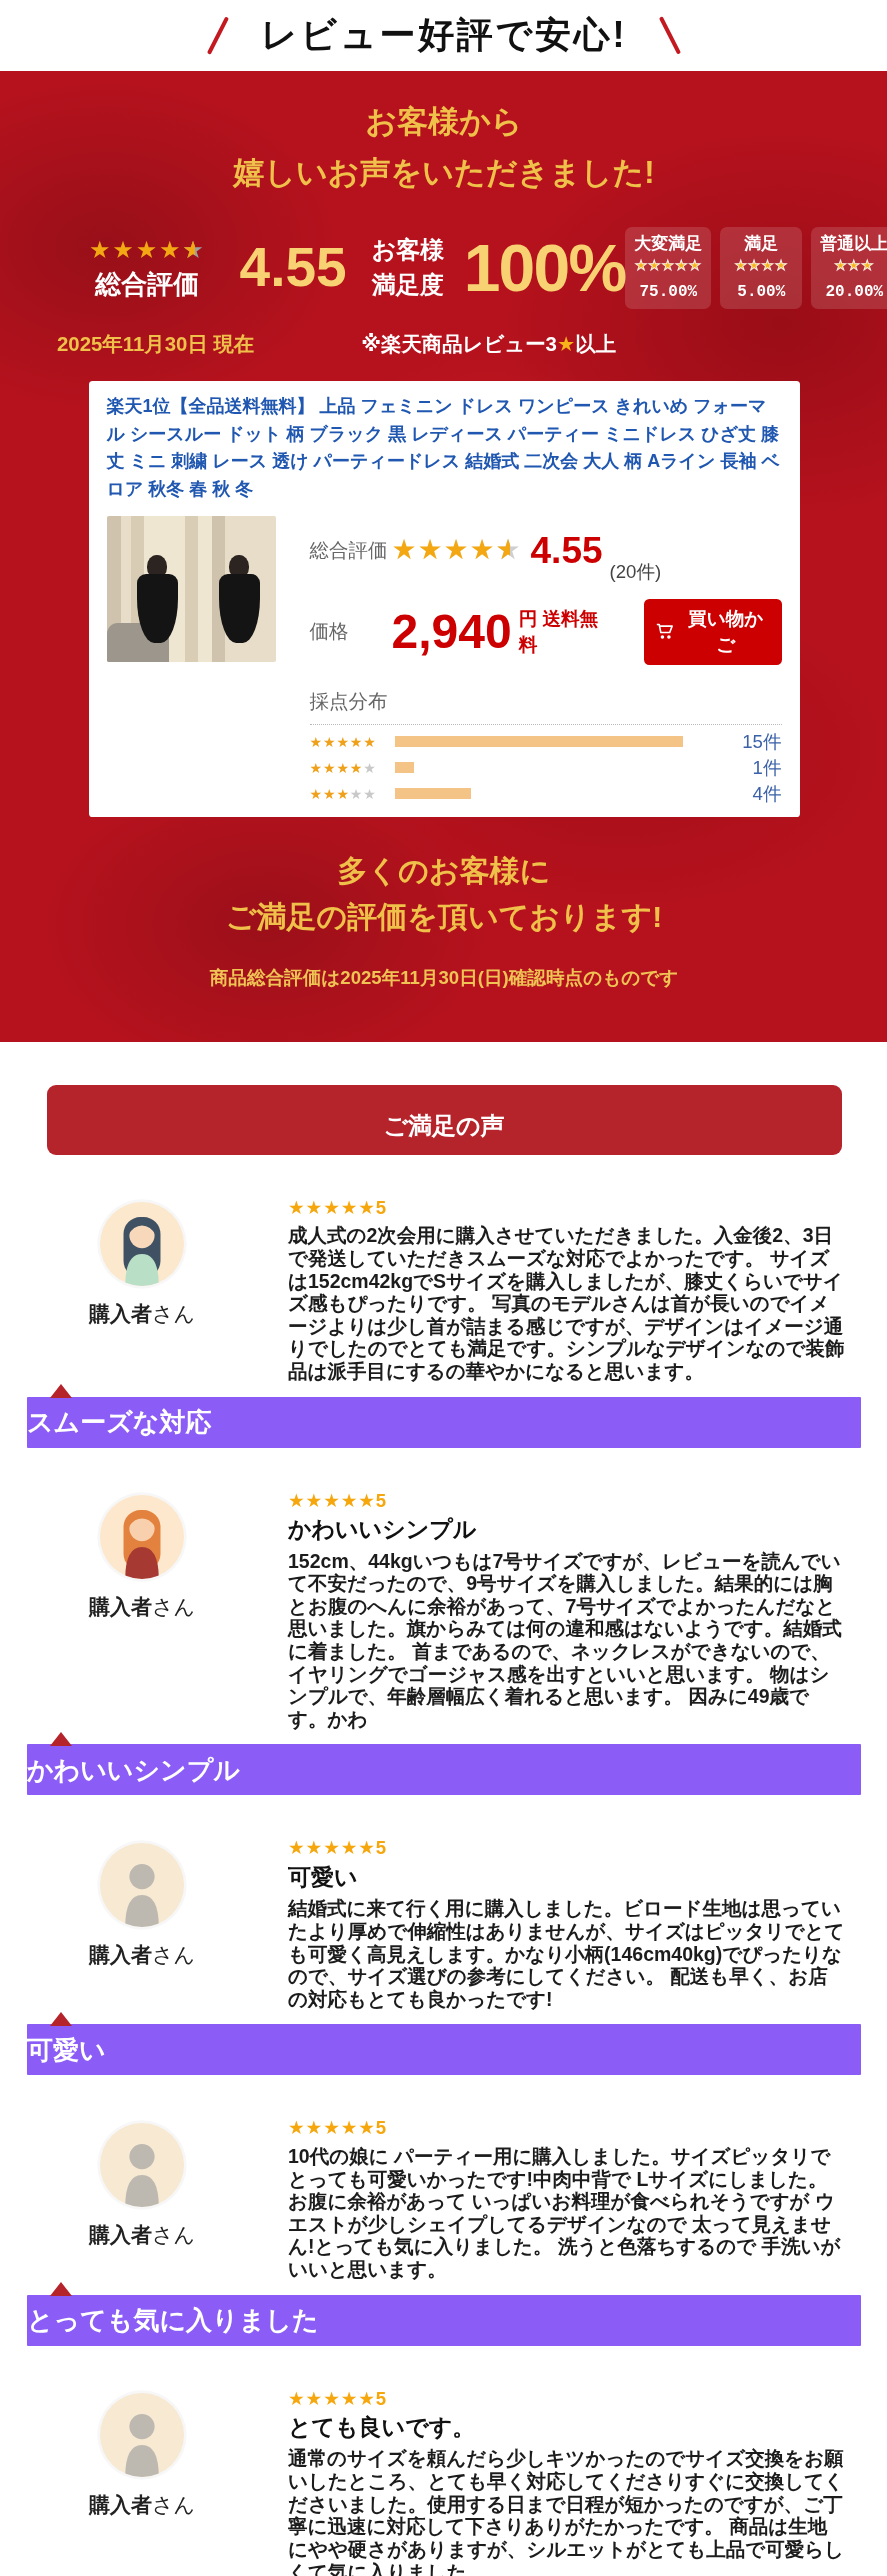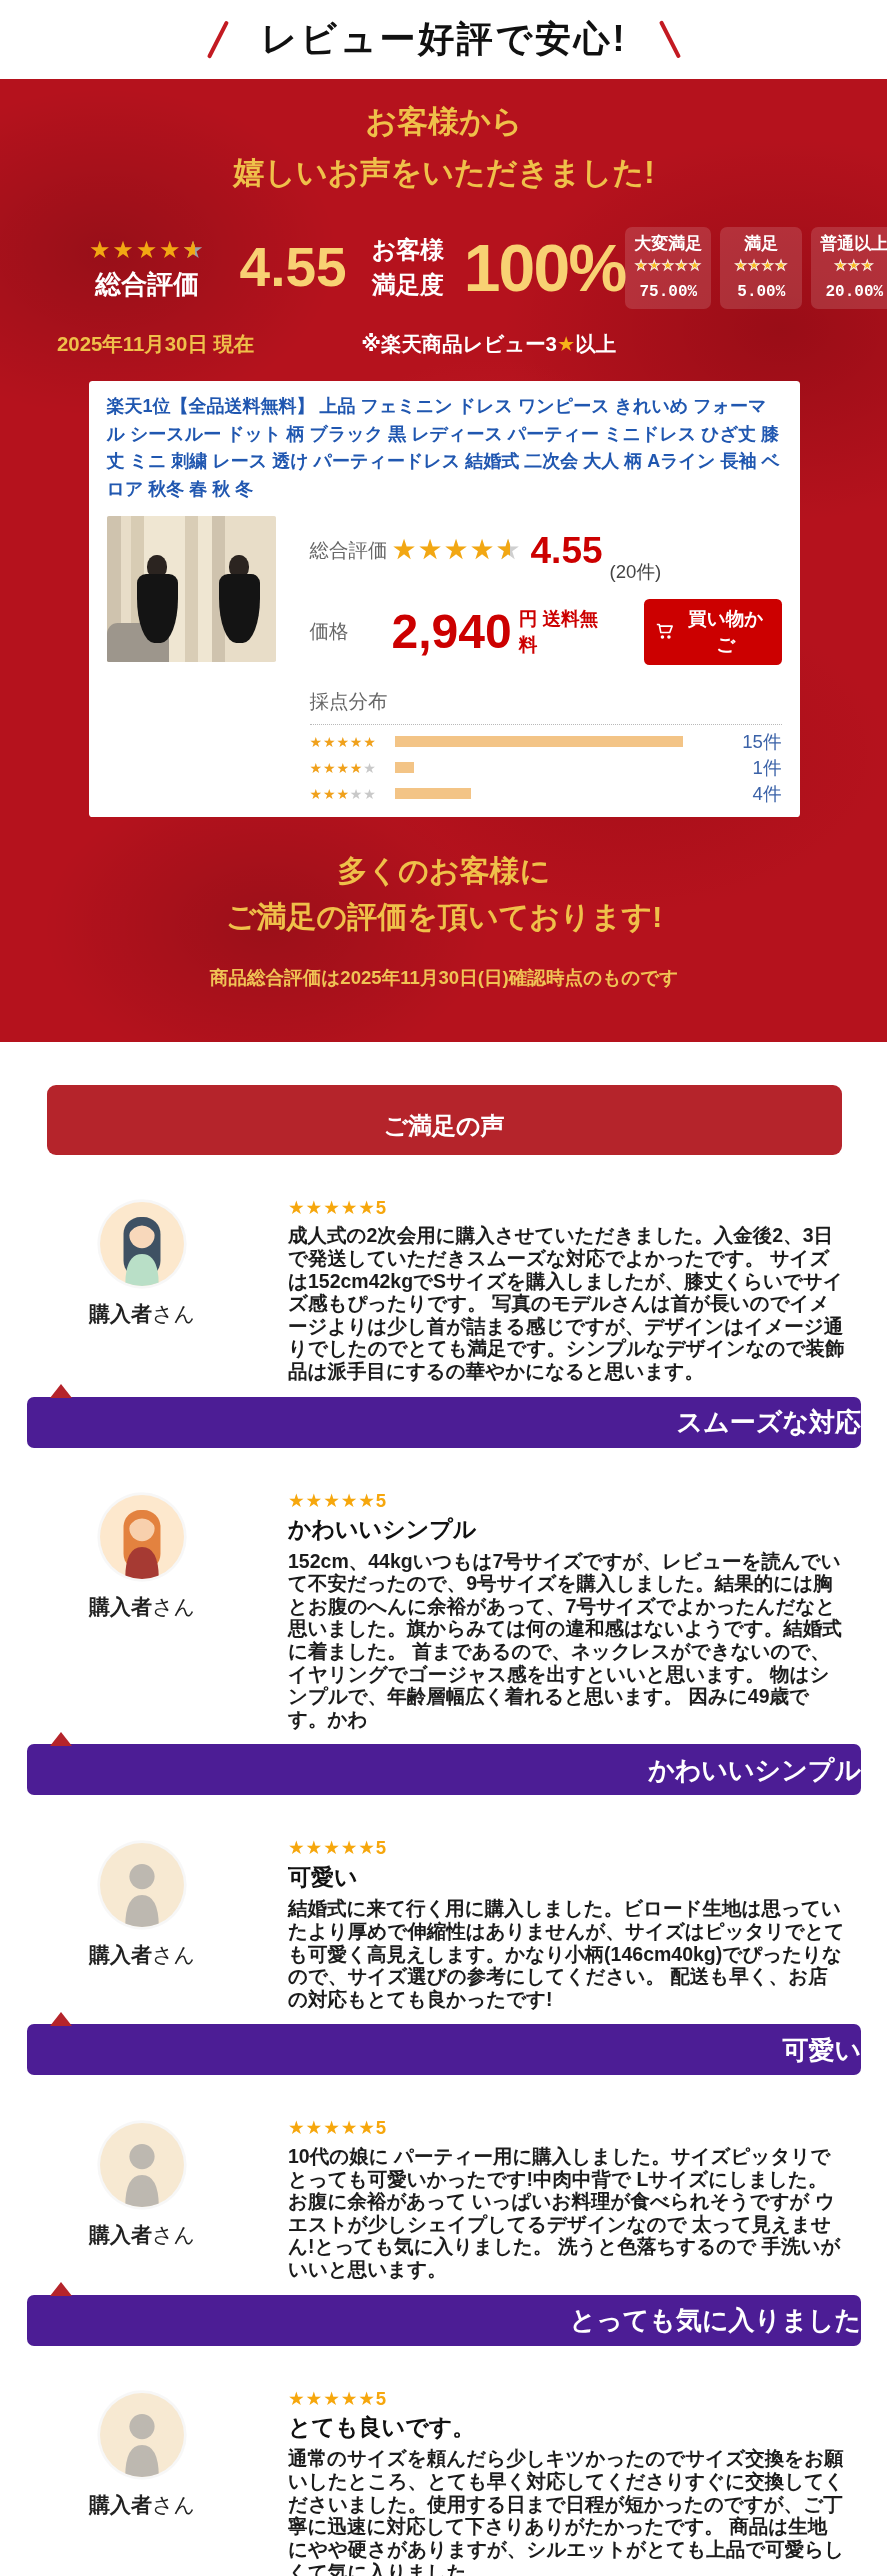--- a/index.html
+++ b/index.html
@@ -1,32 +1,32 @@
 <!DOCTYPE html>
 <html style="font-size:14px"><head>
 <meta charset="utf-8">
 <style>
   html,body{margin:0;padding:0;background:#fff;}
   body{width:888px;font-family:"Liberation Sans","DejaVu Sans",sans-serif;color:#1b1b1b;}
   
-  .header{height:79px;display:flex;align-items:center;justify-content:center;background:#fff;}
+  .header{height:71px;display:flex;align-items:center;justify-content:center;background:#fff;}
   .header-title{font-size:36px;font-weight:600;color:#111;letter-spacing:2.7px;margin:0 41px;}
   .slash{display:inline-block;width:3.6px;height:41px;background:#c31a22;border-radius:1.8px;}
   .slash-l{transform:rotate(27deg);}
   .slash-r{transform:rotate(-27deg);}
   
   .hero{background:
       radial-gradient(ellipse 373px 266px at 12% 18%, rgba(0,0,0,.16), transparent 62%),
       radial-gradient(ellipse 462px 320px at 88% 26%, rgba(90,0,8,.30), transparent 60%),
       radial-gradient(ellipse 444px 266px at 70% 70%, rgba(140,8,16,.35), transparent 60%),
       radial-gradient(ellipse 373px 249px at 30% 88%, rgba(0,0,0,.14), transparent 60%),
       radial-gradient(ellipse 266px 178px at 55% 40%, rgba(225,60,66,.18), transparent 60%),
       #b5121d;
     padding:27px 0 36px;}
-  .hero-h{font-size:31px;font-weight:bold;color:#efc04a;text-align:center;margin:0;line-height:1;}
+  .hero-h{font-size:31px;font-weight:bold;color:#efc04a;text-align:center;margin:8px;line-height:1;}
   .hero-h2{margin-top:19.5px;}
   .rating-row{display:flex;align-items:center;margin:39px 44px 0 89px;}
   .stars-col{text-align:center;}
   .big-stars{font-size:24px;letter-spacing:1.8px;color:#f2a713;white-space:nowrap;line-height:1;}
   .half-star{position:relative;display:inline-block;color:#9aa3a4;}
   .half-star::after{content:"★";position:absolute;left:0;top:0;width:55%;overflow:hidden;color:#f2a713;}
   .overall-label{color:#fff;font-weight:bold;font-size:26px;margin-top:9px;line-height:1;}
   .big-score{font-size:55px;font-weight:bold;color:#f8d173;margin-left:34px;line-height:1;}
   .sat-label{color:#fff;font-weight:bold;font-size:24px;line-height:1.45;margin-left:25px;white-space:nowrap;}
   .big-percent{font-size:66px;font-weight:bold;color:#f8d173;margin-left:19.5px;line-height:1;letter-spacing:-1.8px;}
@@ -84,21 +84,21 @@
   .review-top{display:flex;padding-left:53px;min-height:149px;}
   .avatar-col{width:124px;flex-shrink:0;text-align:center;}
   .avatar{width:84px;height:84px;border-radius:50%;margin:3.6px auto 0;background:var(--bg);overflow:hidden;box-shadow:0 0 0 2.7px rgba(0,0,0,0.03);}
   .avatar svg{display:block;width:100%;height:100%;}
   .reviewer{margin-top:14px;font-size:21px;color:#222;white-space:nowrap;}
   .reviewer b{font-weight:bold;}
   .review-body{margin-left:84px;width:557px;}
   .stars-line{color:#f6a70d;font-weight:bold;font-size:18.6px;letter-spacing:0.9px;line-height:1;}
   .review-title{font-size:23px;font-weight:bold;color:#111;margin-top:7px;line-height:1.1;}
   .review-text{font-size:19.5px;font-weight:600;color:#1c1c1c;line-height:1.16;margin-top:7px;}
-  .review-banner{position:relative;margin-top:14px;background:#4c1d95;border-radius:7px;height:51px;display:flex;align-items:center;justify-content:flex-end;}
+  .review-banner{position:relative;margin-top:14px;background:#8b5cf6;border-radius:1px;height:51px;display:flex;align-items:center;justify-content:flex-start;}
   .review-banner::before{content:"";position:absolute;top:-12.4px;left:23px;border-left:11.5px solid transparent;border-right:11.5px solid transparent;border-bottom:14px solid #b5242b;}
   .review-banner span{color:#fff;font-weight:bold;font-size:26px;line-height:1;}
   
   .av-0{--bg:#fce8cd;--hair:#3f5163;--skin:#f8d8bb;--shirt:#b9dfc7;}
   .av-1{--bg:#fde8cd;--hair:#e3823f;--skin:#f8d0ad;--shirt:#a63a33;}
   .av-2,.av-3,.av-4{--bg:#f7e9d2;--hair:transparent;--skin:#bdb8b0;--shirt:#bdb8b0;}
 </style>
 </head>
 <body>
 

